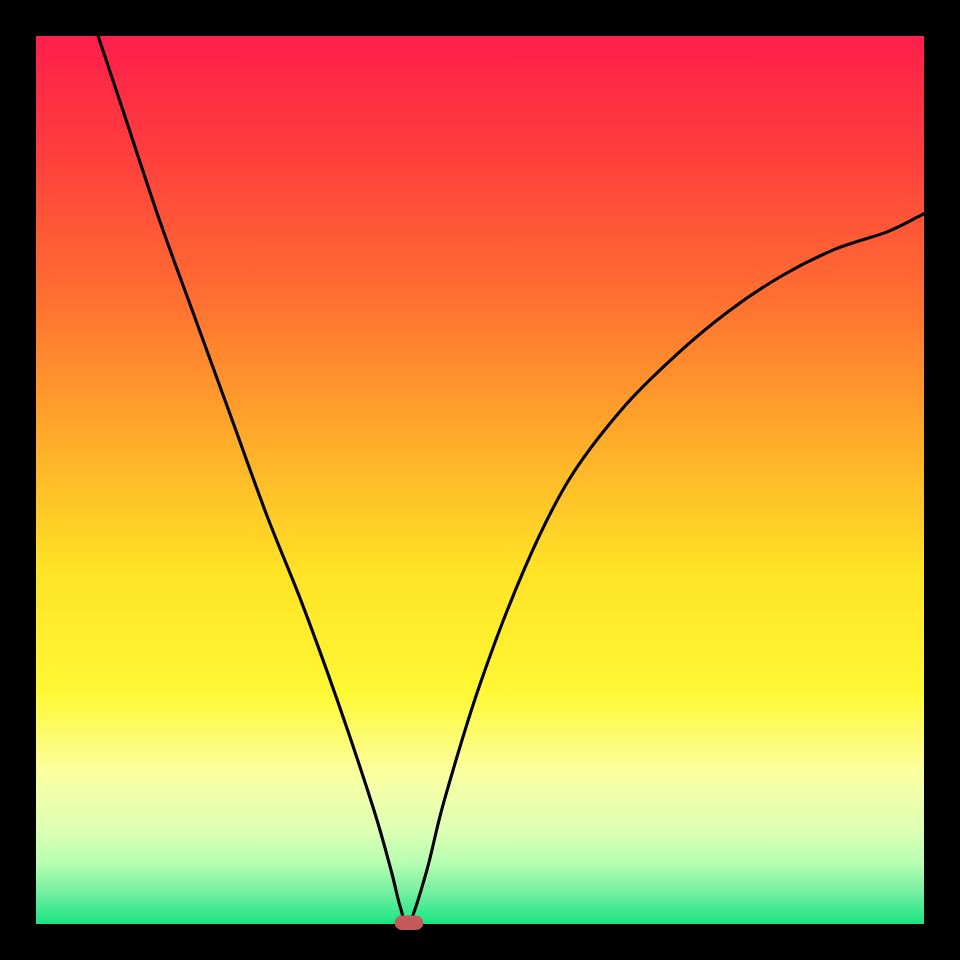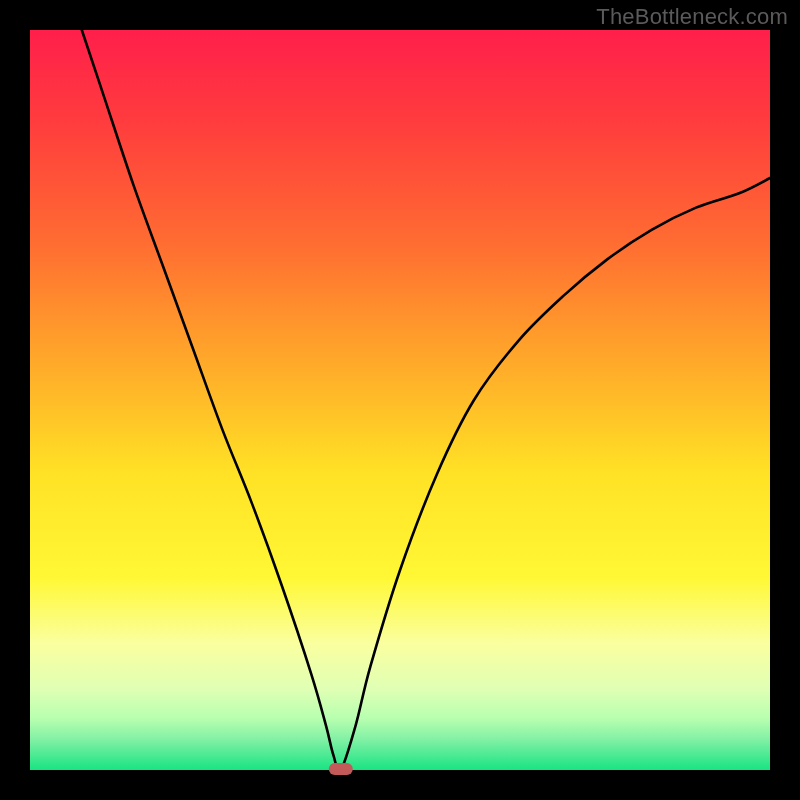--- a/index.html
+++ b/index.html
@@ -30,21 +30,20 @@
   svg {
     position: absolute;
     left: 0;
     top: 0;
   }
 </style>
 </head>
 <body>
 
 <div class="frame">
-  <div class="watermark">TheBottleneck.com</div>
   <svg id="plot" width="800" height="800">
       <defs>
         <linearGradient id="bg-grad" x1="0" y1="0" x2="0" y2="1">
           <stop offset="0%" stop-color="#ff1f4b"></stop>
           <stop offset="12%" stop-color="#ff3b3e"></stop>
           <stop offset="28.000000000000004%" stop-color="#ff6a32"></stop>
           <stop offset="44%" stop-color="#ffa62a"></stop>
           <stop offset="60%" stop-color="#ffe225"></stop>
           <stop offset="74%" stop-color="#fff835"></stop>
           <stop offset="83%" stop-color="#faffa0"></stop>

